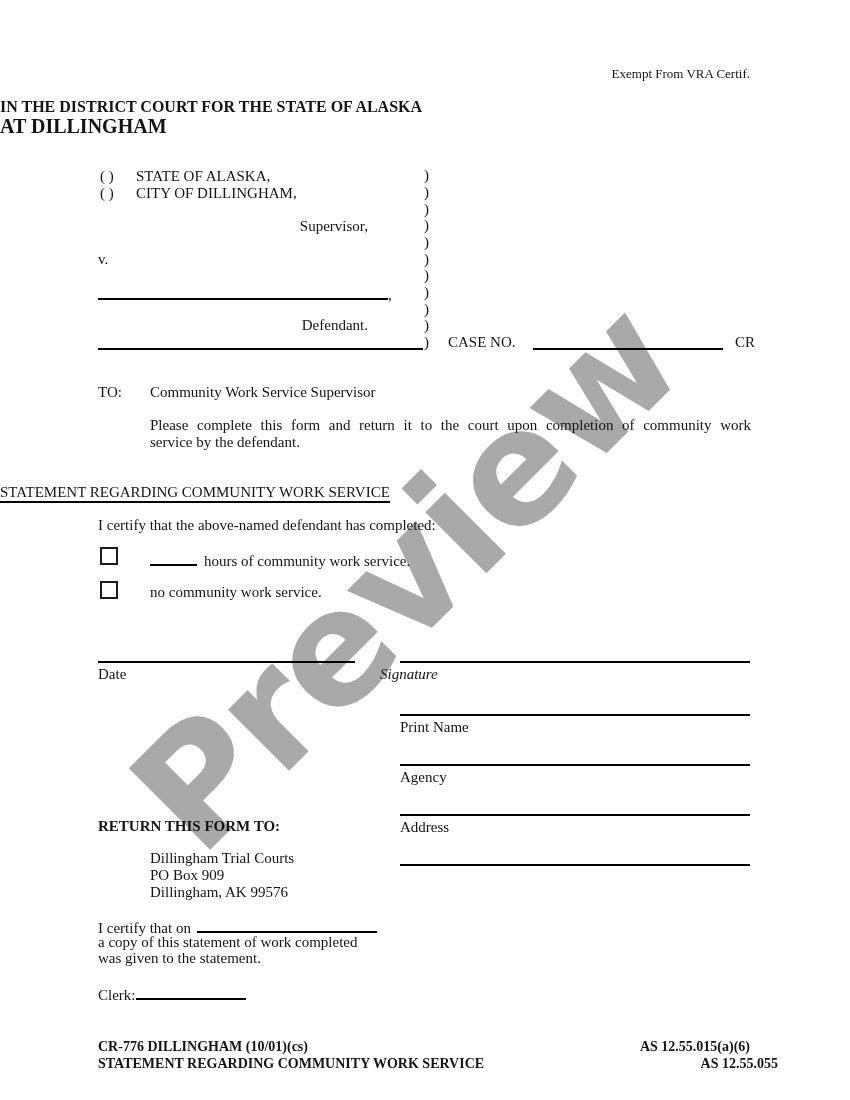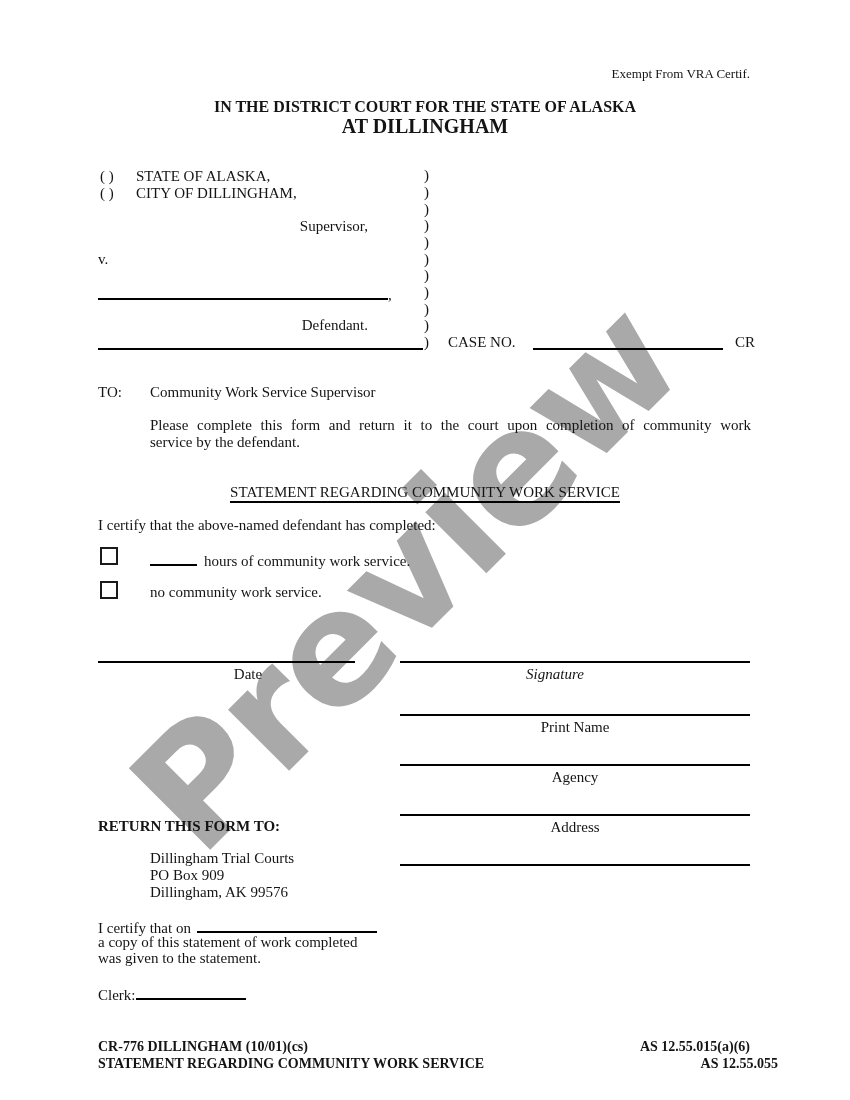--- a/index.html
+++ b/index.html
@@ -8,21 +8,21 @@
     width: 850px;
     height: 1100px;
     background: #ffffff;
     font-family: "Liberation Serif", "DejaVu Serif", serif;
     font-size: 15px;
     color: #141414;
     overflow: hidden;
   }
   .abs { position: absolute; }
   .bold { font-weight: bold; }
-  .center { text-align: center; }
+  .center { }
   .right { text-align: right; }
   .justify { text-align: justify; text-align-last: justify; }
   .watermark {
     position: absolute;
     left: 405px;
     top: 577px;
     transform: translate(-50%, -50%) rotate(-45deg);
     transform-origin: center center;
     font-family: "DejaVu Sans", sans-serif;
     font-weight: bold;

